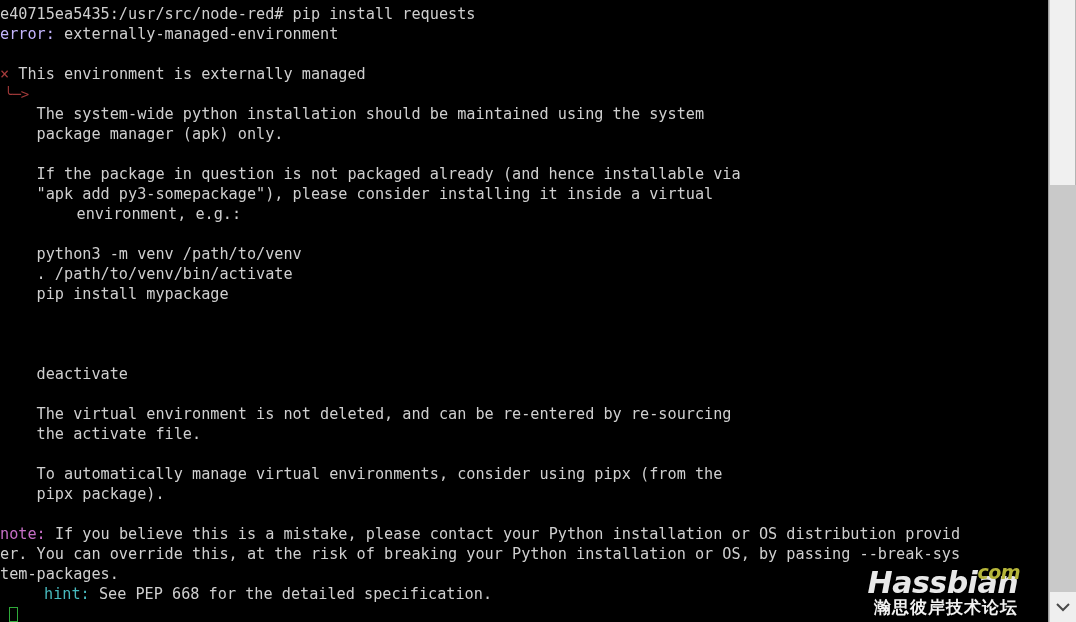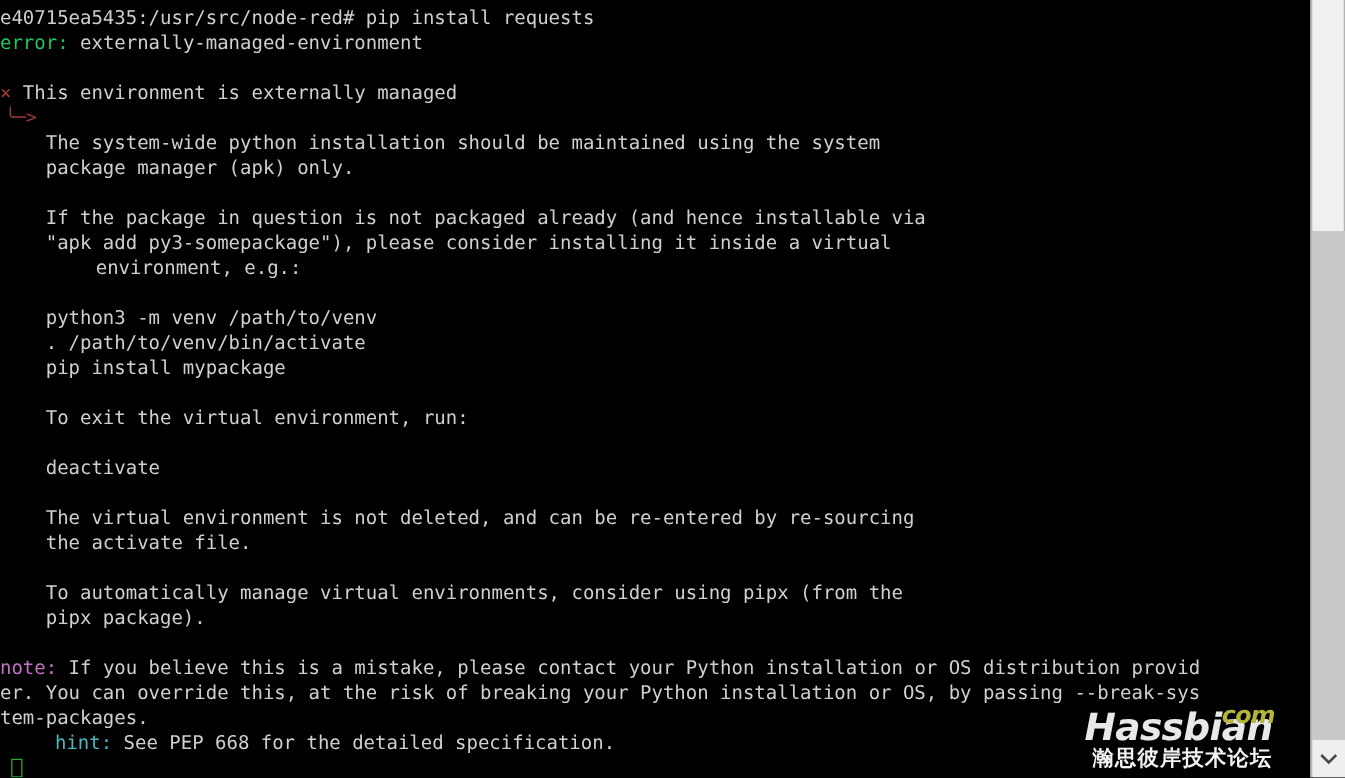--- a/index.html
+++ b/index.html
@@ -43,21 +43,21 @@
     line-height: 20px;
     font-size: 15.2px;
     font-family: "DejaVu Sans Mono", "Liberation Mono", monospace;
     color: #cccccc;
     white-space: pre;
     letter-spacing: 0px;
     overflow: hidden;
   }
 
   .c-default { color: #cfcfcf; }
-  .c-error   { color: #22c55e; }
+  .c-error   { color: #c4b5fd; }
   .c-mark    { color: #a33a3a; }
   .c-note    { color: #c66fc6; }
   .c-hint    { color: #47b9bd; }
 
   
   .cursor-block {
     display: inline-block;
     width: 9px;
     height: 15px;
     vertical-align: -3px;
@@ -170,21 +170,20 @@
     <div class="term-line c-default" style="top:124px;"><span>    package manager (apk) only.</span></div>
 
     <div class="term-line c-default" style="top:164px;"><span>    If the package in question is not packaged already (and hence installable via</span></div>
     <div class="term-line c-default" style="top:184px;"><span>    "apk add py3-somepackage"), please consider installing it inside a virtual</span></div>
     <div class="term-line c-default" style="top:204px;padding-left:40px;"><span>    environment, e.g.:</span></div>
 
     <div class="term-line c-default" style="top:244px;"><span>    python3 -m venv /path/to/venv</span></div>
     <div class="term-line c-default" style="top:264px;"><span>    . /path/to/venv/bin/activate</span></div>
     <div class="term-line c-default" style="top:284px;"><span>    pip install mypackage</span></div>
 
-    <div class="term-line c-default" style="top:324px;"><span>    To exit the virtual environment, run:</span></div>
 
     <div class="term-line c-default" style="top:364px;"><span>    deactivate</span></div>
 
     <div class="term-line c-default" style="top:424px;"><span>    the activate file.</span></div>
     <div class="term-line c-default" style="top:404px;"><span>    The virtual environment is not deleted, and can be re-entered by re-sourcing</span></div>
 
     <div class="term-line c-default" style="top:464px;"><span>    To automatically manage virtual environments, consider using pipx (from the</span></div>
     <div class="term-line c-default" style="top:484px;"><span>    pipx package).</span></div>
 
     <div class="term-line" style="top:524px;"><span class="c-note">note:</span><span class="c-default"> </span><span class="c-default">If you believe this is a mistake, please contact your Python installation or OS distribution provid</span></div>

